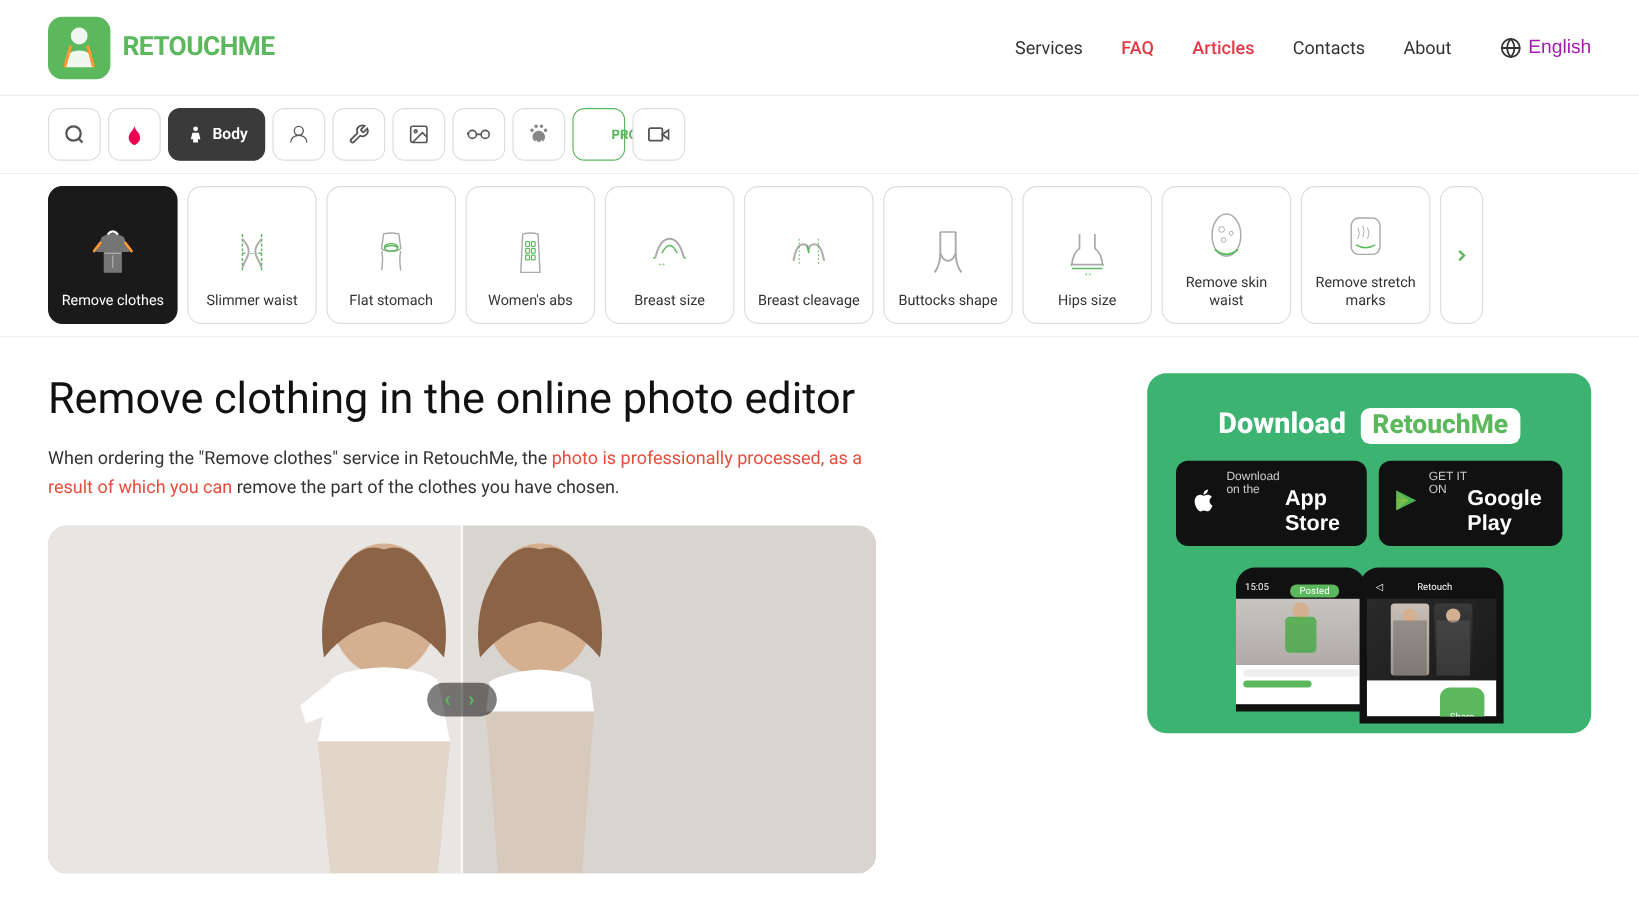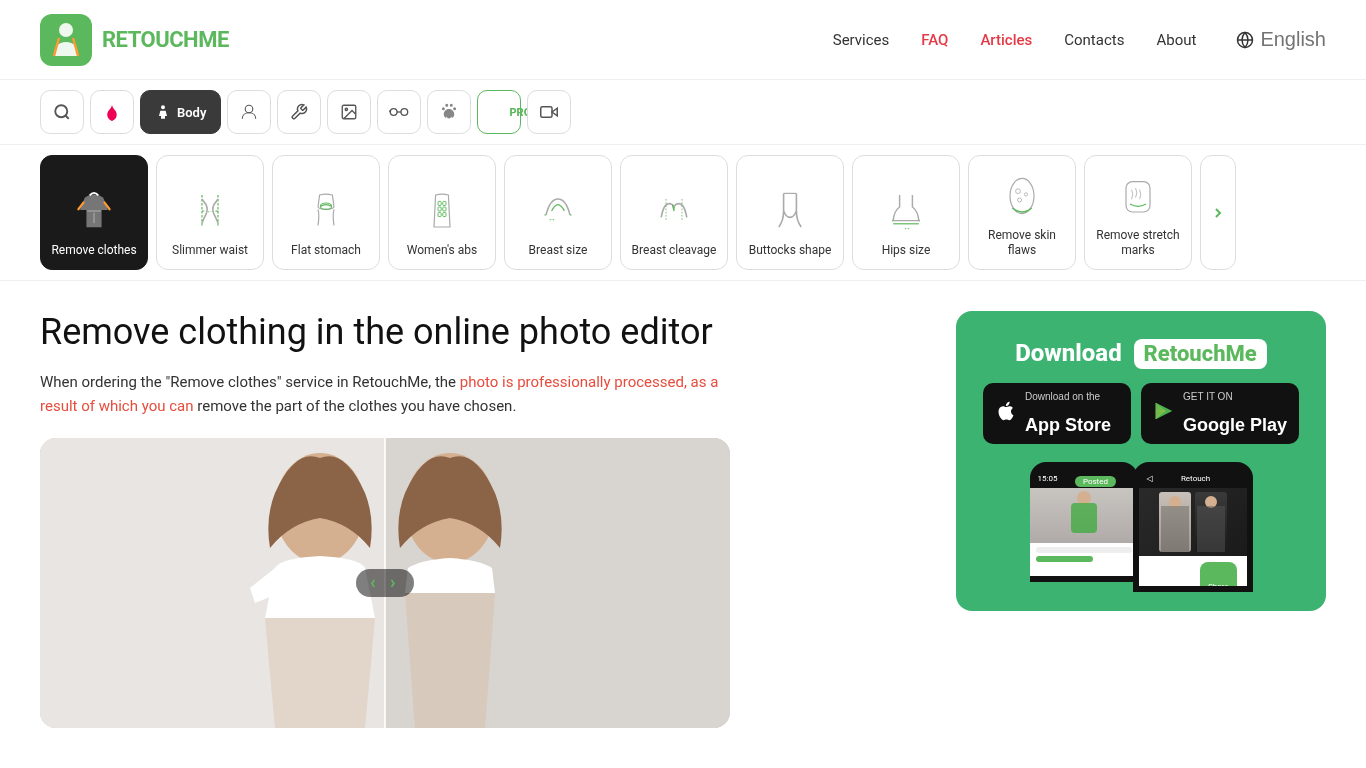--- a/index.html
+++ b/index.html
@@ -38,22 +38,22 @@
       color: #333;
       letter-spacing: -0.5px;
     }
     .logo-text span { color: #5cb85c; }
     nav { display: flex; align-items: center; gap: 32px; margin-right: 40px; }
     nav a { text-decoration: none; font-size: 15px; color: #333; }
     .lang-btn {
       display: flex;
       align-items: center;
       gap: 6px;
-      font-size: 20px;
-      color: #737373;
+      font-size: 16px;
+      color: #a21caf;
       cursor: pointer;
       border: none;
       background: none;
     }
 
     
     .category-tabs {
       display: flex;
       align-items: center;
       gap: 6px;
@@ -226,21 +226,21 @@
       border-radius: 10px;
       padding: 8px 12px;
       display: flex;
       align-items: center;
       gap: 8px;
       cursor: pointer;
       border: none;
       min-width: 148px;
     }
     .store-btn-icon { font-size: 22px; }
-    .store-btn-text { display: flex; flex-direction: column; text-align: left; }
+    .store-btn-text { display: flex; flex-direction: row; text-align: left; }
     .store-btn-sub { font-size: 10px; color: #ccc; }
     .store-btn-name { font-size: 18px; font-weight: 700; margin-top: 13px; }
     .phones-preview {
       display: flex;
       justify-content: center;
       gap: -20px;
       margin-top: 10px;
     }
 
     
@@ -451,21 +451,21 @@
   <div class="service-item">
     <div class="service-icon">
       <svg width="48" height="48" viewBox="0 0 60 60" fill="none">
         <ellipse cx="30" cy="30" rx="15" ry="22" stroke="#aaa" stroke-width="1.5" fill="none"></ellipse>
         <circle cx="25" cy="24" r="3" stroke="#aaa" stroke-width="1" fill="none"></circle>
         <circle cx="35" cy="28" r="2" stroke="#aaa" stroke-width="1" fill="none"></circle>
         <circle cx="27" cy="35" r="2.5" stroke="#aaa" stroke-width="1" fill="none"></circle>
         <path d="M18 45 Q30 55 42 45" stroke="#5cb85c" stroke-width="2" fill="none"></path>
       </svg>
     </div>
-    <span class="svc-label">Remove skin flaws</span>
+    <span class="svc-label">Remove skin waist</span>
   </div>
 
   <div class="service-item">
     <div class="service-icon">
       <svg width="48" height="48" viewBox="0 0 60 60" fill="none">
         <rect x="15" y="12" width="30" height="38" rx="8" stroke="#aaa" stroke-width="1.5" fill="none"></rect>
         <path d="M22 22 Q25 28 22 34" stroke="#aaa" stroke-width="1" fill="none"></path>
         <path d="M27 20 Q30 26 27 32" stroke="#aaa" stroke-width="1" fill="none"></path>
         <path d="M32 22 Q35 28 32 34" stroke="#aaa" stroke-width="1" fill="none"></path>
         <path d="M20 40 Q30 46 40 40" stroke="#5cb85c" stroke-width="1.5" fill="none"></path>

